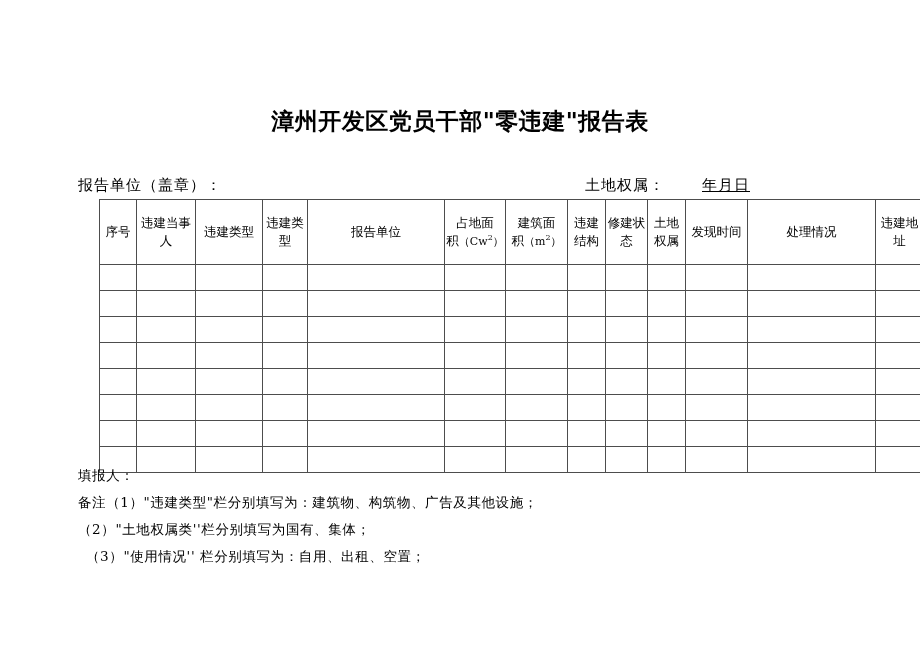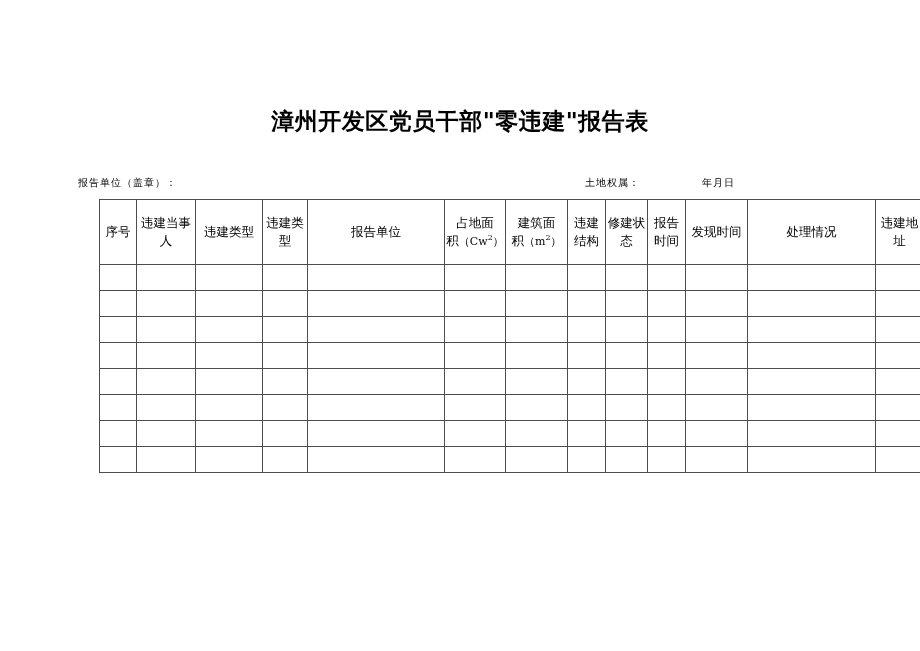--- a/index.html
+++ b/index.html
@@ -38,41 +38,42 @@
     white-space: nowrap;
   }
 
   
   .meta-row {
     position: absolute;
     left: 62px;
     top: 176px;
     width: 824px;
     height: 18px;
-    font-size: 10px;
+    font-size: 15px;
     font-family: "DejaVu Serif", "Liberation Serif", serif;
     letter-spacing: 1px;
   }
   .meta-unit {
     position: absolute;
     left: 16px;
     top: 0;
     white-space: nowrap;
   }
   .meta-time-label {
     position: absolute;
     left: 523px;
     top: 0;
     white-space: nowrap;
   }
   .meta-time-value {
     position: absolute;
     left: 640px;
     top: 0;
     white-space: nowrap;
+    text-decoration: underline;
   }
 
   
   .table-wrap {
     position: absolute;
     left: 62px;
     top: 199px;
     width: 824px;
     padding-left: 37px;
   }
@@ -157,21 +158,21 @@
         <tr>
           <th>序号</th>
           <th>违建当事人</th>
           <th>违建类型</th>
           <th>违建类型</th>
           <th>报告单位</th>
           <th>占地面<br>积<span class="unit-ser">（Cw<span class="sup">2</span>）</span></th>
           <th>建筑面<br>积<span class="unit-ser">（m<span class="sup">2</span>）</span></th>
           <th>违建结构</th>
           <th>修建状态</th>
-          <th>报告时间</th>
+          <th>土地权属</th>
           <th>发现时间</th>
           <th>处理情况</th>
           <th>违建地址</th>
         </tr>
       </thead>
       <tbody id="table-body">
           <tr>
             <td class="cell"></td>
             <td class="cell"></td>
             <td class="cell"></td>
@@ -288,14 +289,20 @@
             <td class="cell"></td>
             <td class="cell"></td>
             <td class="cell"></td>
             <td class="cell"></td>
             <td class="cell"></td>
           </tr>
         </tbody>
     </table>
   </div>
 
+  <div class="notes">
+    <div class="line indent-1">填报人：</div>
+    <div class="line indent-1">备注（1）"违建类型"栏分别填写为：建筑物、构筑物、广告及其他设施；</div>
+    <div class="line indent-2">（2）"土地权属类''栏分别填写为国有、集体；</div>
+    <div class="line indent-3">（3）"使用情况'' 栏分别填写为：自用、出租、空置；</div>
+  </div>
 
 </div>
 
 </body></html>

